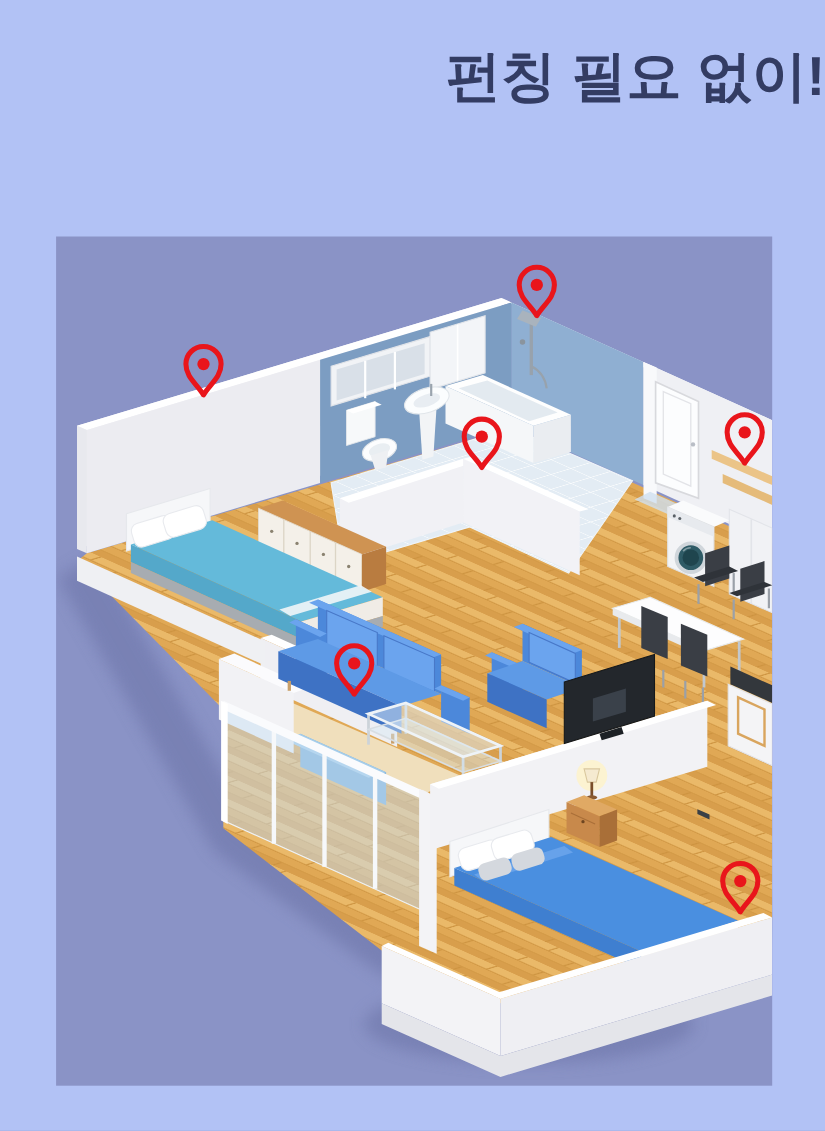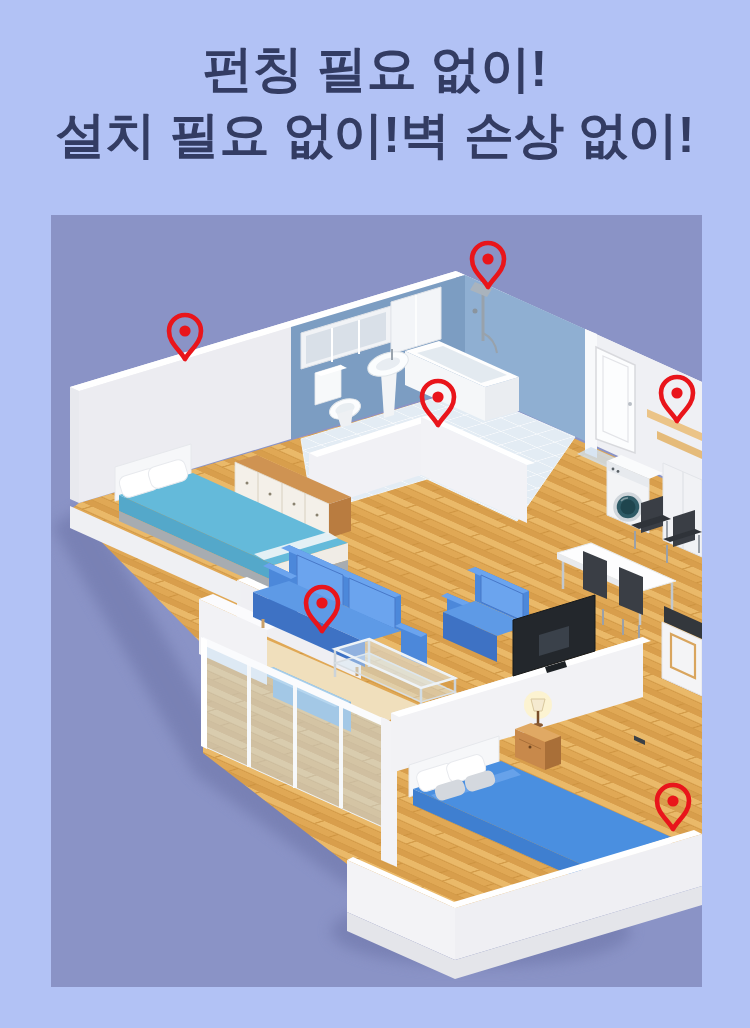--- a/index.html
+++ b/index.html
@@ -3,36 +3,35 @@
 <meta charset="utf-8">
 <style>
   html,body{margin:0;padding:0;}
   body{
     width:750px;height:1028px;overflow:hidden;position:relative;
     background:#b2c2f5;
     font-family:"Liberation Sans","DejaVu Sans",sans-serif;
   }
   .headline{
     position:absolute;top:36px;left:0;width:750px;
-    text-align:center;color:#333c63;font-weight:bold;
+    text-align:right;color:#333c63;font-weight:bold;
     font-size:50px;line-height:66px;letter-spacing:0px;
   }
   .headline .line{white-space:nowrap;}
   .scene-block{
     position:absolute;left:51px;top:215px;width:651px;height:772px;
     background:#8a93c6;
   }
   svg{display:block}
 </style>
 </head>
 <body>
 
 <div class="headline">
   <div class="line">펀칭 필요 없이!</div>
-  <div class="line">설치 필요 없이!벽 손상 없이!</div>
 </div>
 
 <div class="scene-block">
 <svg width="651" height="772" viewBox="0 0 651 772">
   <defs>
     <pattern id="wood" patternUnits="userSpaceOnUse" width="64" height="28" patternTransform="matrix(1,0.45,-1,0.30,0,0)">
       <rect width="64" height="28" fill="#e2aa58"></rect>
       <rect y="0" width="64" height="9" fill="#eab969"></rect>
       <rect y="10" width="64" height="9" fill="#e0a855"></rect>
       <rect y="20" width="64" height="8" fill="#d89e4c"></rect>

